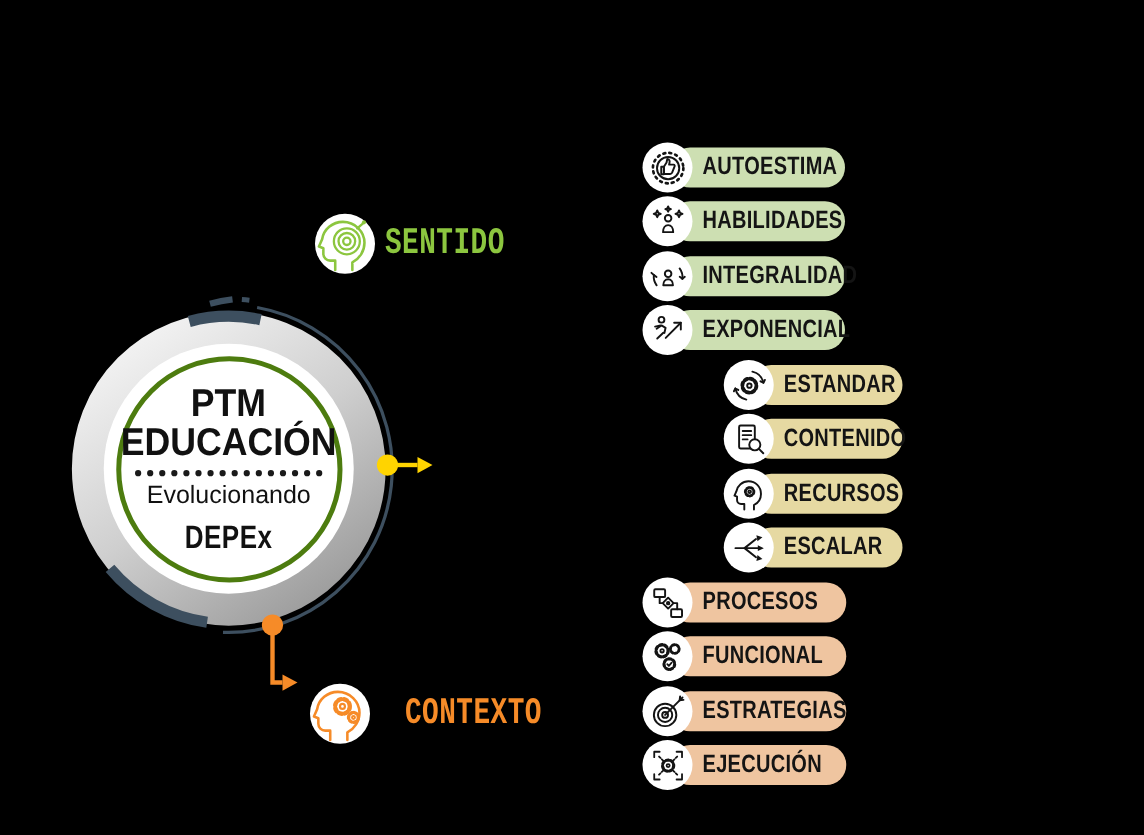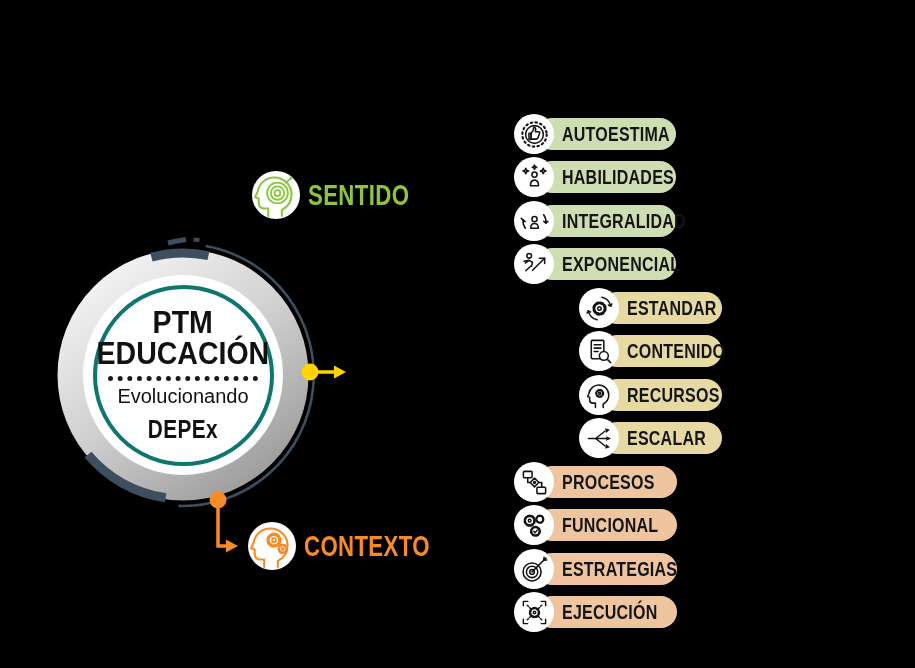--- a/index.html
+++ b/index.html
@@ -9,33 +9,33 @@
   }
   #bg-svg { position:absolute; left:0; top:0; }
 
   
   .hub {
     position:absolute; left:83px; top:275px; width:200px; height:200px;
     background:#fff; border-radius:50%;
     display:flex; align-items:center; justify-content:center;
   }
   .hub-inner {
-    width:181px; height:181px; border:4px solid #0f766e; border-radius:50%;
+    width:181px; height:181px; border:4px solid #4d7c0f; border-radius:50%;
     display:flex; flex-direction:column; align-items:center; justify-content:center;
     text-align:center; padding-top:2px; box-sizing:border-box;
   }
   .hub-title { font-size:31px; font-weight:bold; color:#111; line-height:1.02;
     transform:scaleX(0.92); white-space:nowrap; }
   .hub-divider { width:150px; border-top:5px dotted #1a1a1a; margin:6px 0 5px 0; }
   .hub-tagline { font-size:20px; color:#111; line-height:1.08; white-space:nowrap; }
   .hub-brand { font-size:26px; font-weight:bold; color:#111; margin-top:7px;
     transform:scaleX(0.8); white-space:nowrap; letter-spacing:0.5px; }
 
   
-  .node { position:absolute; display:flex; align-items:center; }
+  .node { position:absolute; display:flex; align-items:center;font-family:Liberation Mono, monospace; }
   .node-icon { width:48px; height:48px; background:#fff; border-radius:50%;
     display:flex; align-items:center; justify-content:center; flex:0 0 auto; }
   .node-label { font-size:30px; font-weight:bold; margin-left:8px;
     transform:scaleX(0.74); transform-origin:left center; white-space:nowrap;
     letter-spacing:0.5px; }
   .c-green  { color:#8CC63F; }
   .c-yellow { color:#FFD400; }
   .c-orange { color:#F68B28; }
 
   
@@ -247,21 +247,21 @@
     <div class="node-icon">
       <svg width="47" height="47" viewBox="0 0 48 48" style="color:#8CC63F">
         <use href="#sym-head"></use>
           <use href="#sym-target"></use>
       </svg>
     </div>
     <div class="node-label c-green">SENTIDO</div>
   </div>
 
 
-  <div class="node" style="left:248px; top:522px;">
+  <div class="node" style="left:248px; top:547px;gap:20px;">
     <div class="node-icon">
       <svg width="47" height="47" viewBox="0 0 48 48" style="color:#F68B28">
         <use href="#sym-head"></use>
           <use href="#sym-gearspair"></use>
       </svg>
     </div>
     <div class="node-label c-orange">CONTEXTO</div>
   </div>
 
   <div class="pill g" style="left:514px; top:114px;">

